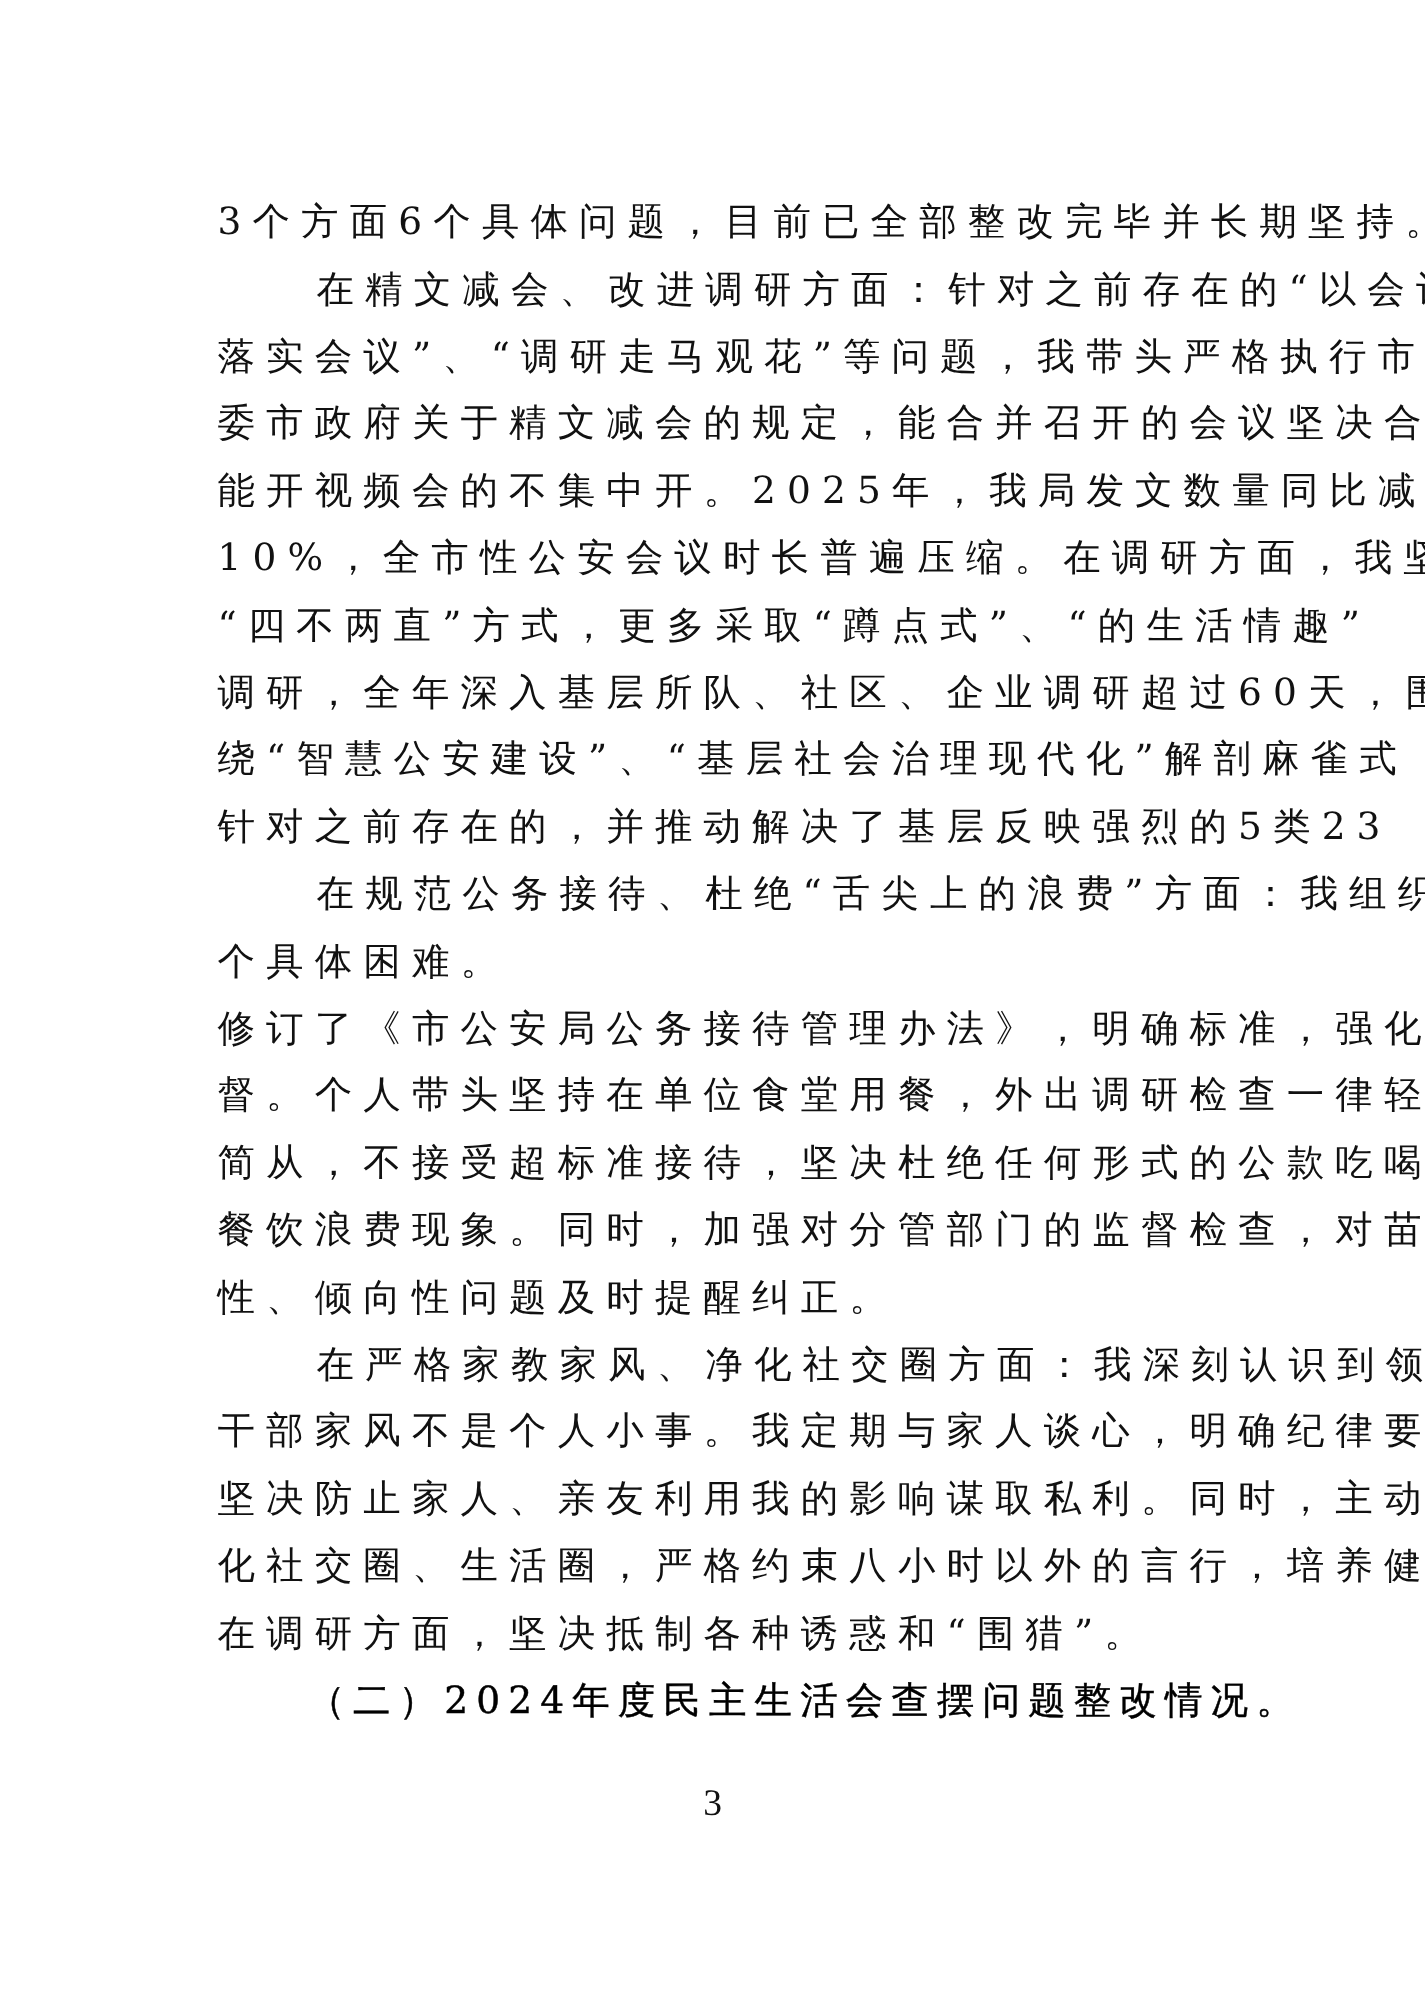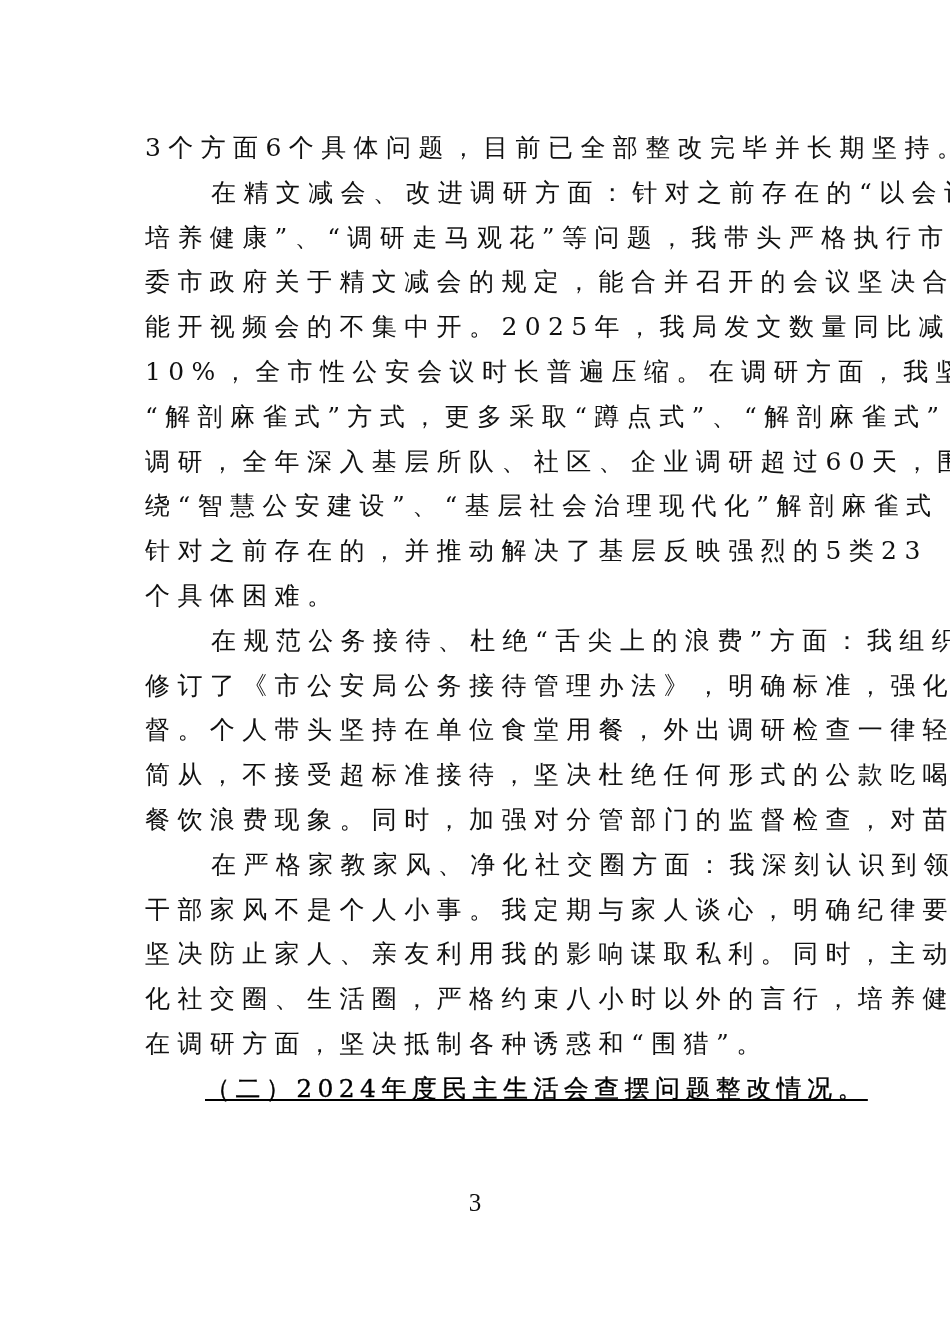--- a/index.html
+++ b/index.html
@@ -43,55 +43,55 @@
       text-align-last: left;
     }
     .line.indent {
       padding-left: 66px;
     }
     .line.heading {
       padding-left: 60px;
       text-align-last: left;
       letter-spacing: 5.4px;
       color: #000000;
-      text-decoration: underline;
       -webkit-text-stroke: 0.3px #000;
     }
     .page-number {
       position: absolute;
       top: 1186px;
       left: 0;
       width: 950px;
       text-align: center;
       font-size: 25px;
       line-height: 34px;
       font-family: "Liberation Serif", "DejaVu Serif", serif;
     }
   </style>
 </head>
 <body>
 
 <div class="page">
   <div class="body-text">
     <span class="line last">3个方面6个具体问题，目前已全部整改完毕并长期坚持。</span>
     <span class="line indent">在精文减会、改进调研方面：针对之前存在的“以会议</span>
-    <span class="line">培养健康”、“调研走马观花”等问题，我带头严格执行市</span>
+    <span class="line">落实会议”、“调研走马观花”等问题，我带头严格执行市</span>
     <span class="line">委市政府关于精文减会的规定，能合并召开的会议坚决合并</span>
     <span class="line">能开视频会的不集中开。2025年，我局发文数量同比减少</span>
     <span class="line">10%，全市性公安会议时长普遍压缩。在调研方面，我坚持</span>
-    <span class="line">“解剖麻雀式”方式，更多采取“蹲点式”、“解剖麻雀式”</span>
+    <span class="line">“四不两直”方式，更多采取“蹲点式”、“的生活情趣”</span>
     <span class="line">调研，全年深入基层所队、社区、企业调研超过60天，围</span>
     <span class="line">绕“智慧公安建设”、“基层社会治理现代化”解剖麻雀式</span>
     <span class="line">针对之前存在的，并推动解决了基层反映强烈的5类23</span>
+    <span class="line indent">在规范公务接待、杜绝“舌尖上的浪费”方面：我组织</span>
     <span class="line last">个具体困难。</span>
-    <span class="line indent">在规范公务接待、杜绝“舌尖上的浪费”方面：我组织</span>
     <span class="line">修订了《市公安局公务接待管理办法》，明确标准，强化监</span>
     <span class="line">督。个人带头坚持在单位食堂用餐，外出调研检查一律轻车</span>
     <span class="line">简从，不接受超标准接待，坚决杜绝任何形式的公款吃喝、</span>
     <span class="line">餐饮浪费现象。同时，加强对分管部门的监督检查，对苗头</span>
+    <span class="line last">性、倾向性问题及时提醒纠正。</span>
     <span class="line indent">在严格家教家风、净化社交圈方面：我深刻认识到领导</span>
     <span class="line">干部家风不是个人小事。我定期与家人谈心，明确纪律要求</span>
     <span class="line">坚决防止家人、亲友利用我的影响谋取私利。同时，主动净</span>
     <span class="line">化社交圈、生活圈，严格约束八小时以外的言行，培养健康</span>
     <span class="line last">在调研方面，坚决抵制各种诱惑和“围猎”。</span>
     <span class="line heading">（二）2024年度民主生活会查摆问题整改情况。</span>
   </div>
   <div class="page-number">3</div>
 </div>
 

